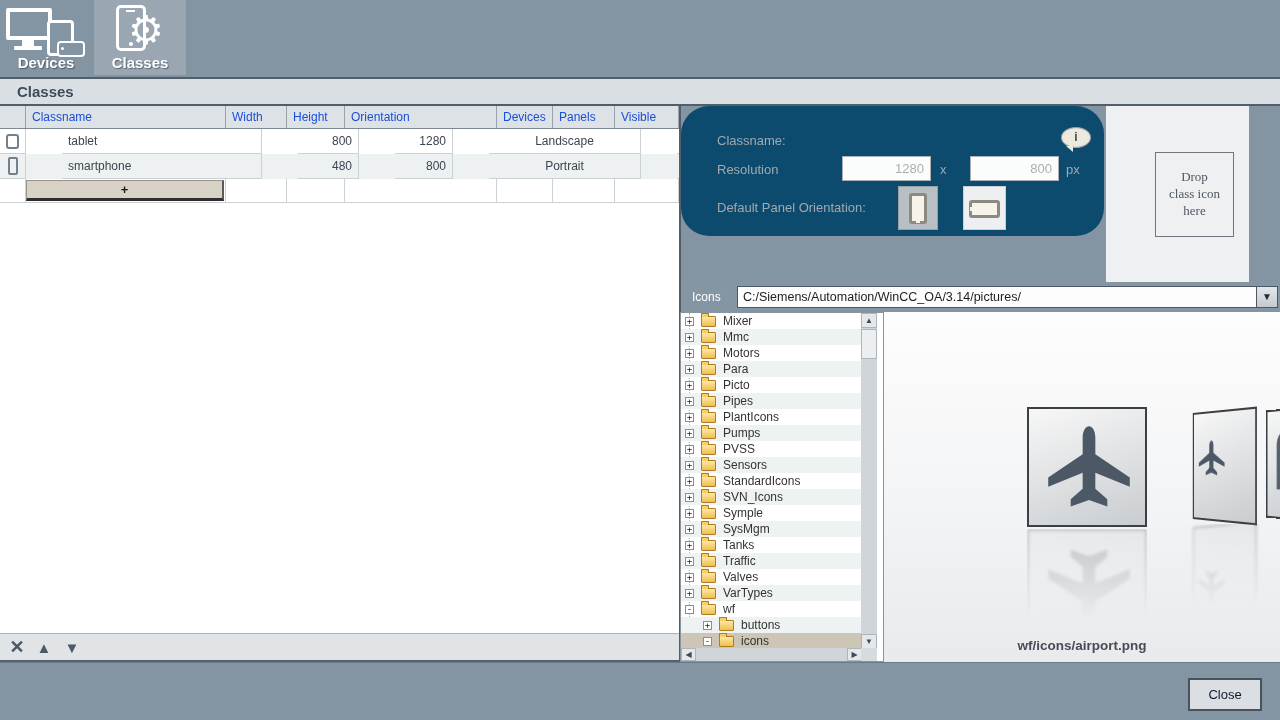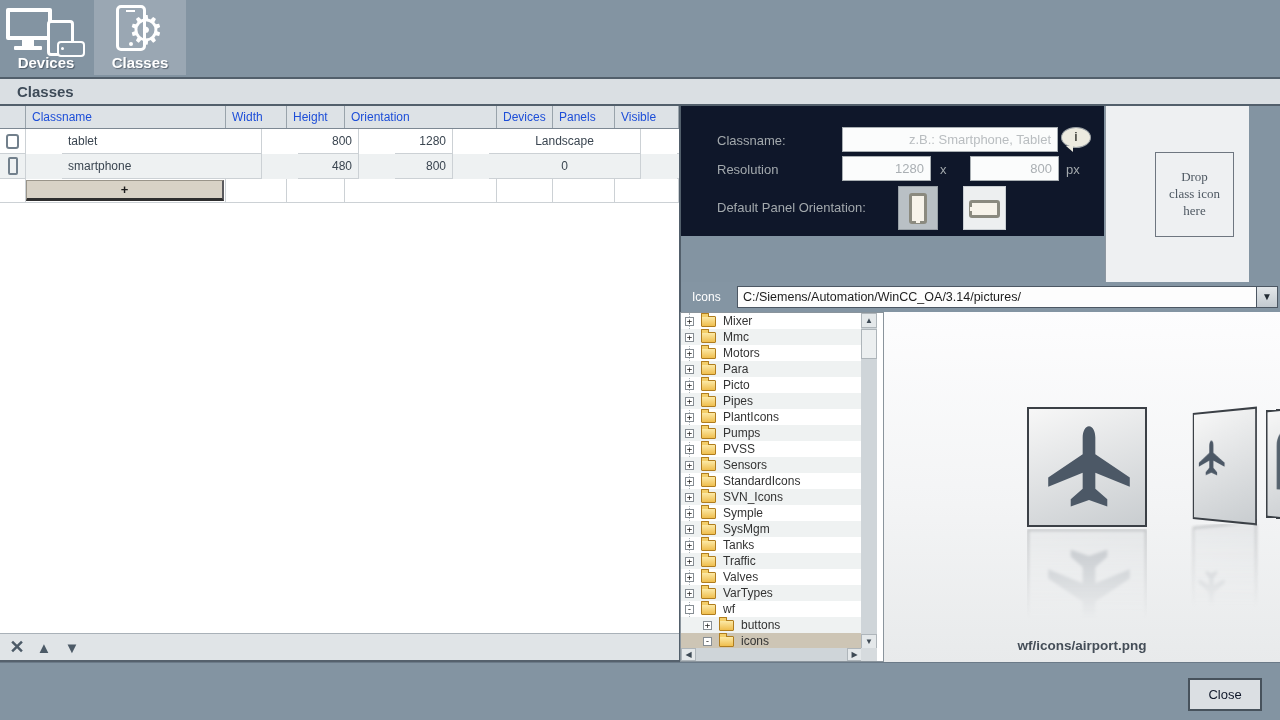--- a/index.html
+++ b/index.html
@@ -61,21 +61,21 @@
              font-size:13px; font-weight:bold; color:#1c1c1c; text-align:center; line-height:17px; cursor:pointer; }
 
   
   .row-toolbar { position:absolute; left:0; top:633px; width:679px; height:29px; background:#e0e4e7;
                  border-top:1px solid #a9b1b8; border-bottom:2px solid #55616d; display:flex; align-items:center; }
   .row-toolbar .tool { color:#4c5a67; font-weight:bold; cursor:pointer; text-align:center; }
   .tool.del { font-size:18px; margin-left:6px; width:22px; }
   .tool.up, .tool.down { font-size:15px; width:24px; margin-left:4px; }
 
   
-  .form-panel { position:absolute; left:681px; top:106px; width:423px; height:130px; background:#0f172a; }
+  .form-panel { position:absolute; left:681px; top:106px; width:423px; height:130px; background:#0c4a6e;border-radius:28px; }
   .flabel { position:absolute; font-size:13px; color:#a3a9ad; }
   .finput { position:absolute; border:1px solid #a9afb3; background:#fbfcfc; font-size:13px;
             color:#aaafb3; text-align:right; padding:0 6px; font-family:"Liberation Sans",sans-serif; }
   .finput::placeholder { color:#b9bdc0; opacity:1; }
   .info-balloon { position:absolute; left:380px; top:21px; width:30px; height:21px; background:#eceadf;
                   border:1px solid #9aa0a4; border-radius:50%; text-align:center; font-size:12px;
                   font-weight:bold; color:#4a4a44; line-height:19px; cursor:pointer; }
   .info-balloon::after { content:""; position:absolute; left:4px; bottom:-5px; width:0; height:0;
                   border-left:7px solid transparent; border-top:6px solid #eceadf; }
   .orient-btn { position:absolute; top:80px; width:40px; height:44px; cursor:pointer; }
@@ -231,20 +231,21 @@
           </div>
   </div>
 
   <div class="grid-row trow alt">
     <div class="cell c-center">
             <span class="dev-glyph smartphone"></span>
           </div>
     <div class="cell c-left">smartphone</div>
     <div class="cell c-right">480</div>
     <div class="cell c-right">800</div>
+    <div class="cell c-center">Portrait</div>
     <div class="cell c-center">0</div>
     <div class="cell c-center">0</div>
     <div class="cell c-center">
             <span class="checkbox">✓</span>
           </div>
   </div>
 </div>
     <div class="grid-row plus-row">
       <div class="pcell"></div>
       <div class="pcell">
@@ -261,21 +262,20 @@
   <div class="v-divider"></div>
 
   <div class="row-toolbar">
     <div class="tool del">✕</div>
     <div class="tool up">▲</div>
     <div class="tool down">▼</div>
   </div>
 
   <div class="form-panel">
     <span class="flabel" style="left:36px; top:27px;">Classname:</span>
-    <input class="finput" style="left: 161px; top: 21px; width: 216px; height: 25px;" placeholder="z.B.: Smartphone, Tablet">
     <div class="info-balloon">i</div>
 
     <span class="flabel" style="left:36px; top:56px;">Resolution</span>
     <input class="finput" style="left: 161px; top: 50px; width: 89px; height: 25px;" value="1280">
     <span class="flabel" style="left:259px; top:56px;">x</span>
     <input class="finput" style="left: 289px; top: 50px; width: 89px; height: 25px;" value="800">
     <span class="flabel" style="left:385px; top:56px;">px</span>
 
     <span class="flabel" style="left:36px; top:94px;">Default Panel Orientation:</span>
     <div class="orient-btn portrait">

